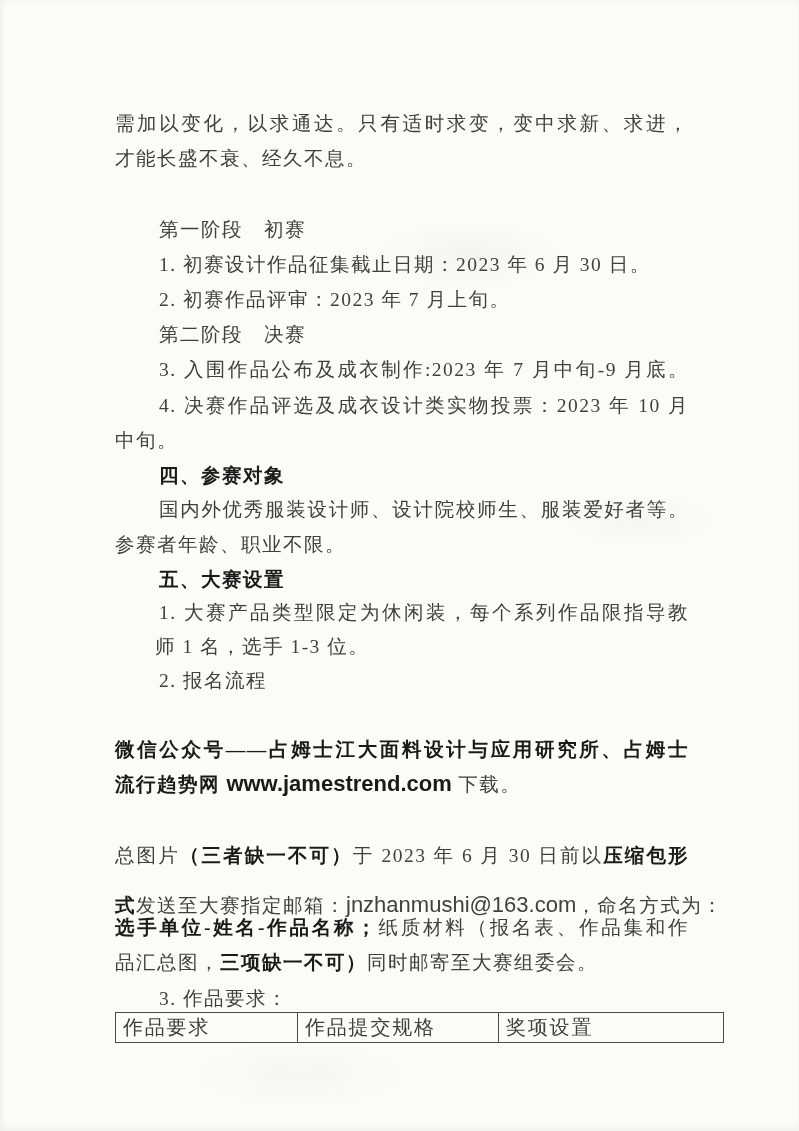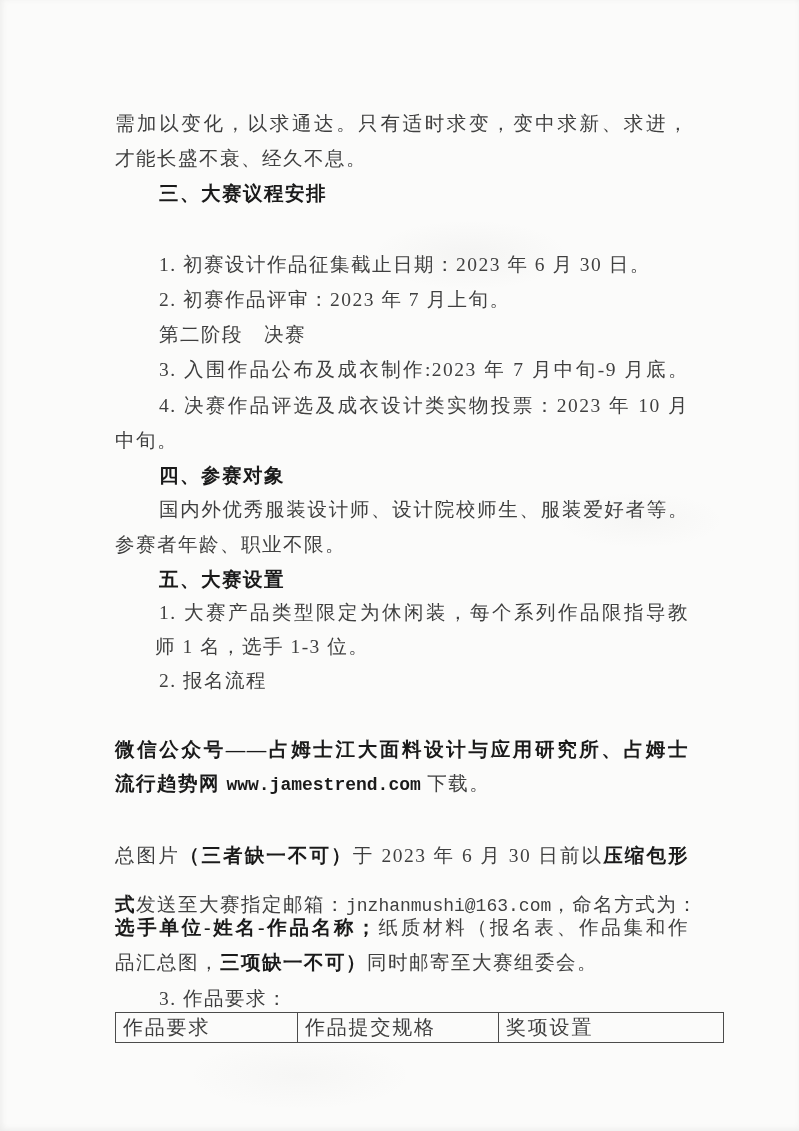--- a/index.html
+++ b/index.html
@@ -25,43 +25,43 @@
   .line{
     position:absolute;left:115px;width:574px;
     font-size:19.5px;line-height:26px;letter-spacing:1.5px;
     color:var(--ink,#3f3f3f);
     white-space:nowrap;
   }
   .line.j{text-align:justify;text-align-last:justify;}
   .line.ind{text-indent:44px;}
   .line .b{font-weight:700;color:var(--ink-bold,#1a1a1a);}
   .line .m{
-    font-family:Liberation Mono, monospace;
-    font-size:18px;letter-spacing:0;
+    font-family:Liberation Sans, sans-serif;
+    font-size:22px;letter-spacing:0;
   }
   table.req-table{
     position:absolute;border-collapse:collapse;table-layout:fixed;
   }
   table.req-table td{
     border:1.5px solid var(--border,#4b4b4b);
     height:21px;padding:1px 4px 1px 7px;
     font-size:20px;letter-spacing:1.8px;
     color:var(--ink,#3f3f3f);
     vertical-align:middle;
     overflow:hidden;
   }
 </style>
 </head>
 <body>
 
 <div class="page" style="--bg: #fbfbfa; --ink: #3f3f3f; --ink-bold: #1a1a1a; --border: #4b4b4b;">
   <div class="text-layer">
       <div class="line j" style="top: 111px;"><span>需加以变化，以求通达。只有适时求变，变中求新、求进，</span></div>
       <div class="line" style="top: 146px;"><span>才能长盛不衰、经久不息。</span></div>
-      <div class="line ind" style="top: 181px;"><span class="b">三、大赛议程安排</span></div>
+      <div class="line ind" style="top: 217px;"><span>第一阶段　初赛</span></div>
       <div class="line ind" style="top: 252px;"><span>1. 初赛设计作品征集截止日期：2023 年 6 月 30 日。</span></div>
       <div class="line ind" style="top: 287px;"><span>2. 初赛作品评审：2023 年 7 月上旬。</span></div>
       <div class="line ind" style="top: 322px;"><span>第二阶段　决赛</span></div>
       <div class="line j ind" style="top: 357px;"><span>3. 入围作品公布及成衣制作:2023 年 7 月中旬-9 月底。</span></div>
       <div class="line j ind" style="top: 393px;"><span>4. 决赛作品评选及成衣设计类实物投票：2023 年 10 月</span></div>
       <div class="line" style="top: 428px;"><span>中旬。</span></div>
       <div class="line ind" style="top: 463px;"><span class="b">四、参赛对象</span></div>
       <div class="line j ind" style="top: 497px;"><span>国内外优秀服装设计师、设计院校师生、服装爱好者等。</span></div>
       <div class="line" style="top: 532px;"><span>参赛者年龄、职业不限。</span></div>
       <div class="line ind" style="top: 567px;"><span class="b">五、大赛设置</span></div>

